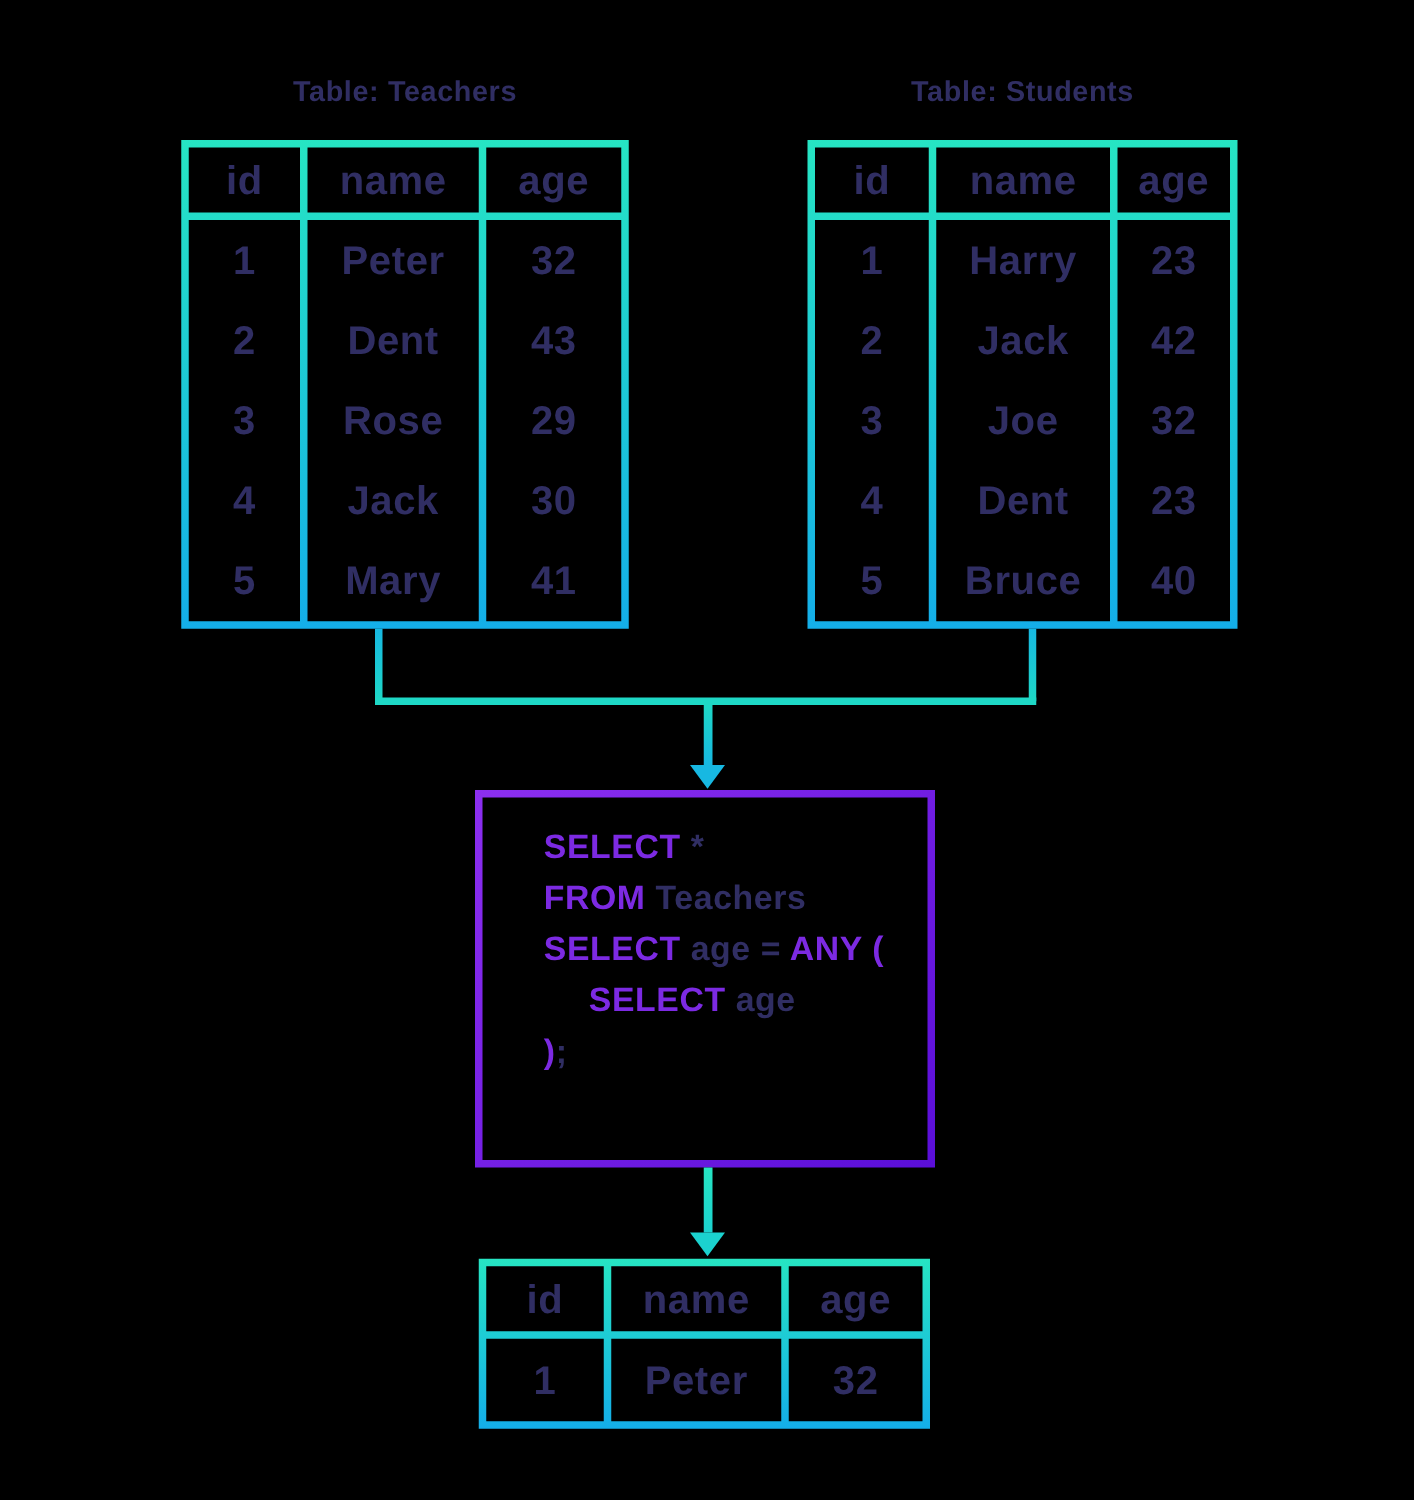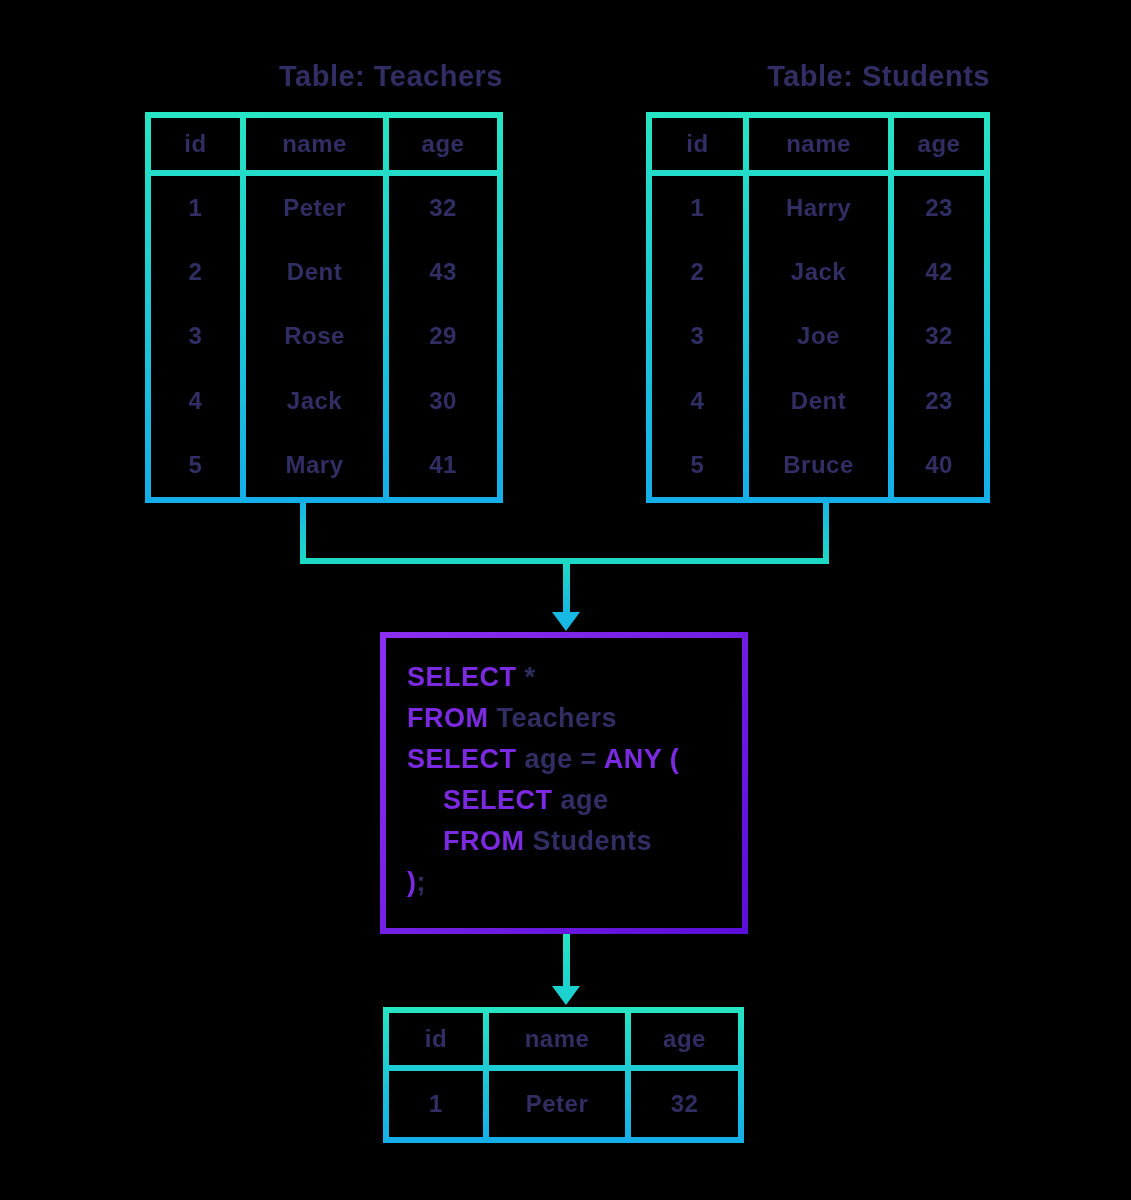--- a/index.html
+++ b/index.html
@@ -5,58 +5,58 @@
   html,body{margin:0;padding:0;}
   body{
     width:1131px;height:1200px;
     background:var(--background,#000);
     font-family:"Liberation Sans",sans-serif;
     position:relative;overflow:hidden;
   }
   .canvas{position:absolute;left:0;top:0;width:1131px;height:1200px;}
 
   .tbl-title{
-    position:absolute;text-align:right;
-    font-size:29px;font-weight:bold;letter-spacing:.5px;
+    position:absolute;text-align:center;
+    font-size:23px;font-weight:bold;letter-spacing:.5px;
     color:var(--navy-text,#302e63);
   }
 
   
   .dtable{
     position:absolute;display:grid;gap:6px;padding:6px;
     background:linear-gradient(180deg,var(--teal-top,#26e5c3),var(--teal-bottom,#14aee9));
   }
   .dtable.teachers{grid-template-columns:89px 137px 108px;grid-template-rows:52px 321px;}
   .dtable.students{grid-template-columns:91px 139px 90px;grid-template-rows:52px 321px;}
   .dtable.result{grid-template-columns:94px 136px 107px;grid-template-rows:52px 66px;}
   .cell{
     background:var(--background,#000);
     display:flex;align-items:center;justify-content:center;
-    color:var(--navy-text,#302e63);font-weight:bold;font-size:24px;letter-spacing:.5px;
+    color:var(--navy-text,#302e63);font-weight:bold;font-size:32px;letter-spacing:.5px;
   }
   .cell.data{flex-direction:column;justify-content:space-around;}
 
   
   .line{position:absolute;}
   .arrowhead{
     position:absolute;width:0;height:0;
     border-left:14px solid transparent;border-right:14px solid transparent;
     border-top:19px solid var(--connector-blue,#17b8e2);
   }
 
   
   .qbox{
     position:absolute;left:380px;top:632px;width:368px;height:302px;
     box-sizing:border-box;padding:6px;
     background:linear-gradient(135deg,var(--purple-light,#8c2ff0),var(--purple-dark,#5a0ed8));
   }
   .qinner{
     width:100%;height:100%;box-sizing:border-box;
     background:var(--background,#000);
-    padding:24px 0 0 21px;
+    padding:24px 0 0 49px;
   }
   .qline{
     height:41px;font-size:27px;font-weight:bold;letter-spacing:.5px;
     color:var(--navy-text,#302e63);white-space:pre;
   }
   .qline.ind{margin-left:36px;}
   .kw{color:var(--keyword-purple,#7c2ae2);}
   .tx{color:var(--navy-text,#302e63);}
 </style>
 </head>
@@ -125,21 +125,20 @@
   <div class="line" style="left:300px;top:558px;width:529px;height:6px;background:var(--teal-mid);"></div>
   <div class="line" style="left:563px;top:564px;width:7px;height:48px;background:linear-gradient(180deg,var(--teal-mid),var(--connector-blue));"></div>
   <div class="arrowhead" style="left:552px;top:612px;border-top-color:var(--connector-blue);"></div>
 
   <div class="qbox">
     <div class="qinner" id="query">
         <div class="qline"><span class="kw">SELECT</span><span class="tx"> *</span></div>
         <div class="qline"><span class="kw">FROM</span><span class="tx"> Teachers</span></div>
         <div class="qline"><span class="kw">SELECT</span><span class="tx"> age = </span><span class="kw">ANY (</span></div>
         <div class="qline ind"><span class="kw">SELECT</span><span class="tx"> age</span></div>
-        <div class="qline ind"><span class="kw">FROM</span><span class="tx"> Students</span></div>
         <div class="qline"><span class="kw">)</span><span class="tx">;</span></div>
       </div>
   </div>
 
   <div class="line" style="left:563px;top:934px;width:7px;height:52px;background:linear-gradient(180deg,var(--teal-top),var(--arrow2-teal));"></div>
   <div class="arrowhead" style="left:552px;top:986px;border-top-color:var(--arrow2-teal);"></div>
 
   <div class="dtable result" style="left:383px;top:1007px;">
       <div class="cell head">id</div>
       <div class="cell head">name</div>

